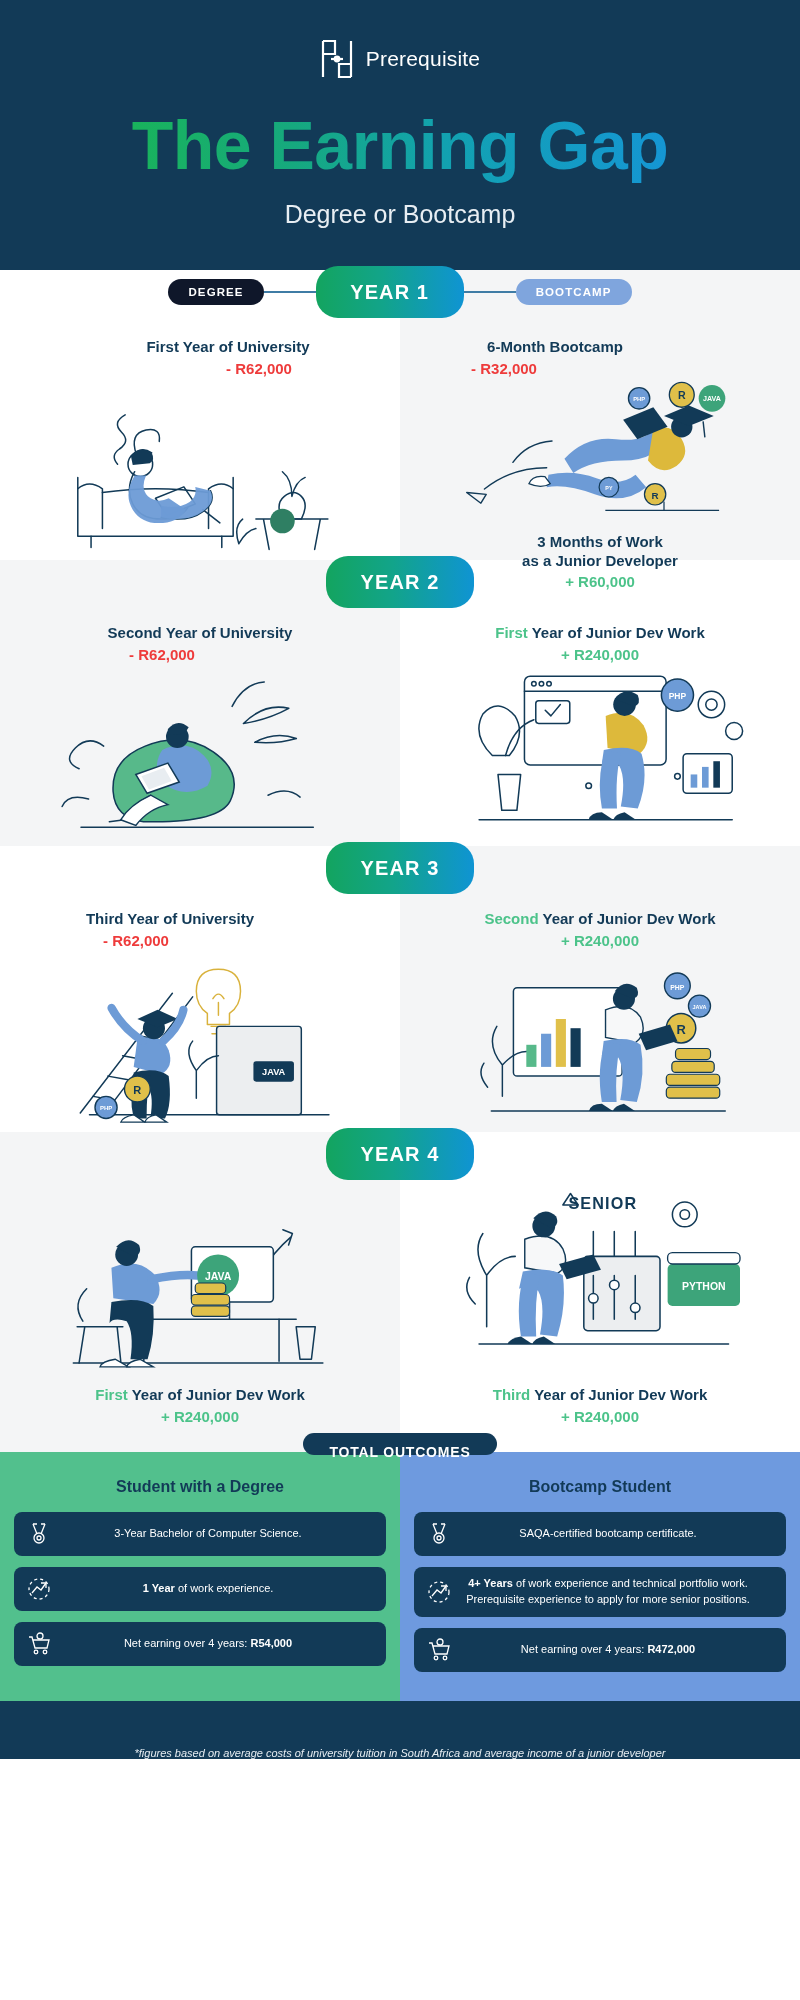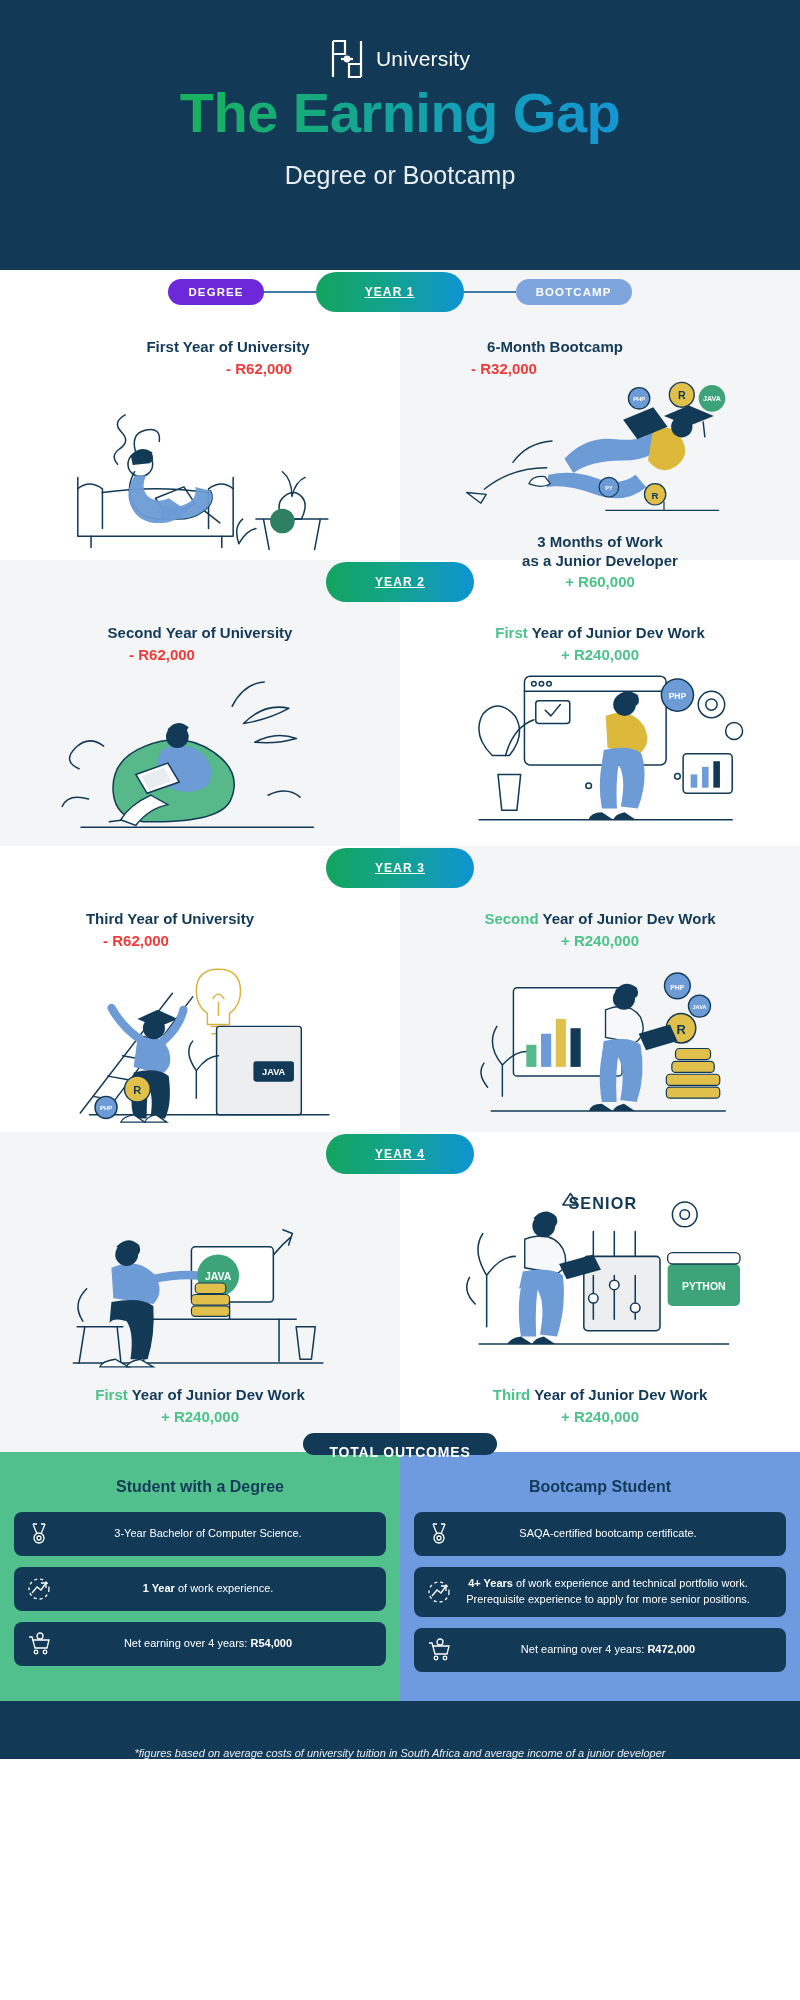--- a/index.html
+++ b/index.html
@@ -27,21 +27,22 @@
     padding-top: 38px;
   }
   .logo-row { display: flex; align-items: center; gap: 12px; }
   .logo-mark { width: 34px; height: 42px; }
   .logo-text {
     color: #ffffff;
     font-size: 21px;
     letter-spacing: .2px;
   }
   .main-title {
-    font-size: 56px;
+    margin-top: 26px;
+    font-size: 68px;
     font-weight: bold;
     letter-spacing: -0.5px;
     background: linear-gradient(90deg, #19b35c 0%, #16a97e 30%, #12a2b0 58%, #1596d4 100%);
     -webkit-background-clip: text;
     background-clip: text;
     color: transparent;
     text-decoration: underline;
     -webkit-text-fill-color: transparent;
   }
   .sub-title {
@@ -64,28 +65,27 @@
     display: inline-flex;
     align-items: center;
     justify-content: center;
     color: #fff;
     font-weight: bold;
     border-radius: 22px;
     letter-spacing: 1.1px;
     white-space: nowrap;
   }
   .pill-year {
-    width: 148px; height: 40px; font-size: 12px;
+    width: 148px; height: 52px; font-size: 20px;
     background: linear-gradient(90deg, #13a45f 0%, #12a48a 45%, #0f94d3 100%);
-    text-decoration: underline;
   }
   .pill-side {
     height: 26px; font-size: 11.5px; padding: 0 20px;
   }
-  .pill-degree { background: #6d28d9; }
+  .pill-degree { background: #0f172a; }
   .pill-bootcamp { background: #7fa5dd; }
   .connector { height: 2px; background: #3f7ca5; width: 52px; }
 
   
   .year-sec { position: relative; }
   .cols { display: flex; }
   .col {
     width: 400px;
     position: relative;
     display: flex;
@@ -189,21 +189,21 @@
           <g fill="none" stroke="#ffffff" stroke-width="2.2">
             <path d="M3 3 L3 39"></path>
             <path d="M3 3 L15 3 L15 16 L3 16"></path>
             <path d="M31 39 L31 3"></path>
             <path d="M31 39 L19 39 L19 26 L31 26"></path>
             <path d="M11 21 L23 21"></path>
           </g>
           <circle cx="17" cy="21" r="3.4" fill="#ffffff"></circle>
         </svg>
       </span>
-      <span class="logo-text">University</span>
+      <span class="logo-text">Prerequisite</span>
     </div>
     <div class="main-title">The Earning Gap</div>
     <div class="sub-title">Degree or Bootcamp</div>
   </div>
 
   <div class="year-sec">
     <div style="display:flex;height:44px;">
       <div style="width:400px;background:#ffffff;"></div>
       <div style="width:400px;background:#f4f5f6;"></div>
     </div>

